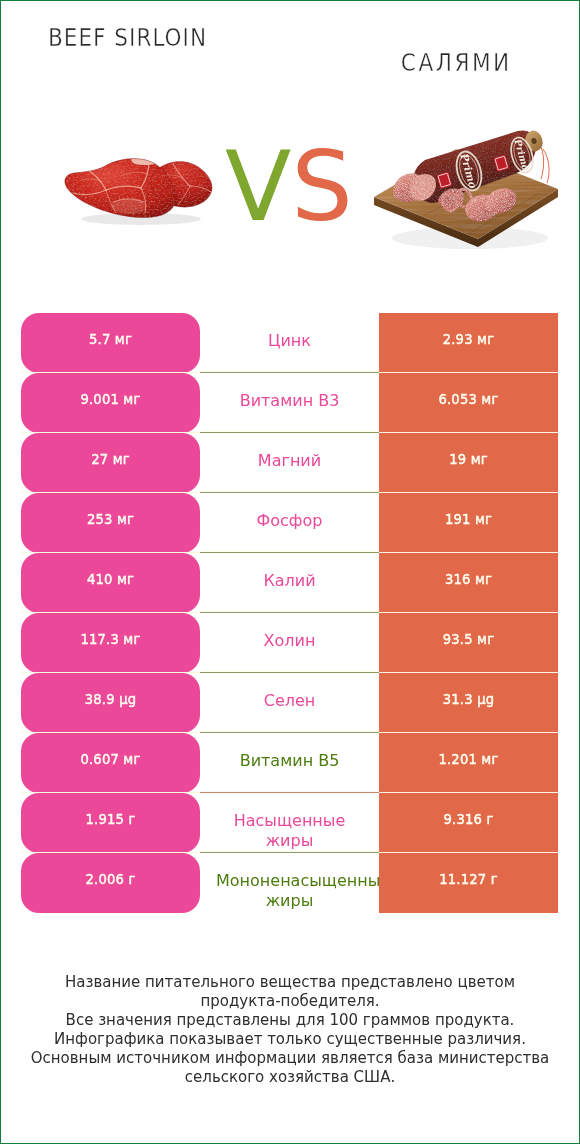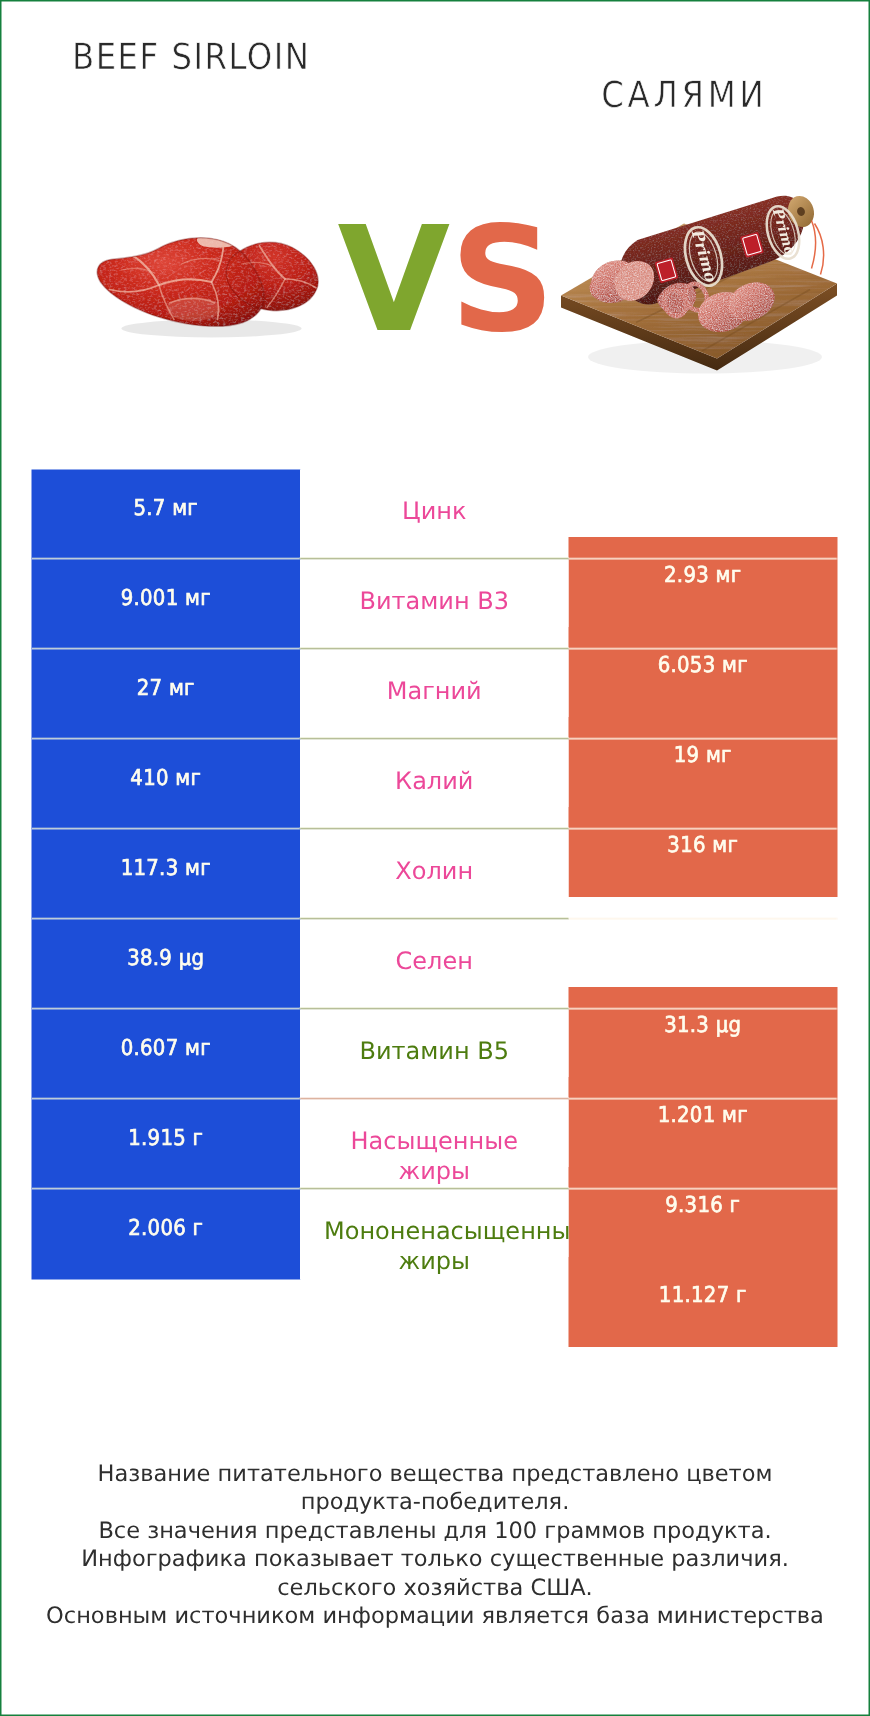--- a/index.html
+++ b/index.html
@@ -8,41 +8,41 @@
   .page{position:relative;width:578px;height:1142px;border:1px solid #15803d;background:#fff;overflow:hidden;}
   .hdr-title,.vs,.foot,.cell,.cell-m>span{transform:translateZ(0);}
 
   
   .hdr-title{position:absolute;top:25px;font-family:"DejaVu Sans Condensed","DejaVu Sans",sans-serif;
     font-weight:400;color:#2a2a2a;white-space:nowrap;line-height:24px;-webkit-text-stroke:0.4px #ffffff;}
   .hdr-left{left:0;width:252px;text-align:center;font-size:24px;letter-spacing:1px;text-indent:1px;}
   .hdr-right{left:328px;width:252px;text-align:center;font-size:24px;letter-spacing:2.5px;text-indent:2.5px;margin-top:25px;}
 
   .vs{position:absolute;left:224px;width:124px;top:131px;height:110px;text-align:left;
-      font-family:"DejaVu Sans",sans-serif;font-size:97px;font-weight:700;line-height:110px;letter-spacing:0px;}
+      font-family:"DejaVu Sans",sans-serif;font-size:97px;font-weight:400;line-height:110px;letter-spacing:0px;}
   .vs .v{color:#7FA62E;}
   .vs .s{color:#E2684A;}
 
   .photo{position:absolute;}
   #photo-left{left:60px;top:155px;width:160px;height:72px;}
   #photo-right{left:371px;top:125px;width:190px;height:125px;}
 
   
   .table{position:absolute;left:20px;top:312px;width:537px;}
   .row{position:relative;height:60px;display:flex;}
   .cell{width:179px;height:60px;box-sizing:border-box;display:flex;align-items:center;
         justify-content:center;text-align:center;overflow:hidden;}
   .cell>span{position:relative;top:-5px;display:inline;}
   .cell-m{display:block;padding:0;overflow:hidden;}
   .cell-m>span{display:block;width:147px;margin:0 auto;overflow:visible;white-space:normal;position:relative;top:18px;}
   .cell-l,.cell-r{font-family:"DejaVu Sans Condensed","DejaVu Sans",sans-serif;
         font-size:14.6px;font-weight:400;color:#FFFDEE;letter-spacing:0.2px;
         -webkit-text-stroke:0.45px #FFFDEE;}
-  .cell-l{background:#1d4ed8;}
-  .cell-r{background:#E2684A;margin-top:45px;}
+  .cell-l{background:#ec4899;border-radius:18px;}
+  .cell-r{background:#E2684A;}
   .cell-m{background:#fff;font-family:"DejaVu Sans",sans-serif;
         font-size:16px;font-weight:400;line-height:19.5px;padding:0 16px;}
   .win-l .cell-m{color:#ec4899;}
   .win-r .cell-m{color:#4d7c0f;}
   .row .sep-l{position:absolute;left:0;top:59px;width:179px;height:1px;background:#F4F8D8;}
   .row .sep-r{position:absolute;left:358px;top:59px;width:179px;height:1px;background:#FDF4E7;}
   .win-l .sep-m{position:absolute;left:179px;top:59px;width:179px;height:1px;background:#8D9A63;}
   .win-r .sep-m{position:absolute;left:179px;top:59px;width:179px;height:1px;background:#C98A6C;}
   .win-l .sep-m::before{content:'';position:absolute;left:0;top:-1px;width:179px;height:1px;background:#FCFDEE;}
   .win-r .sep-m::before{content:'';position:absolute;left:0;top:-1px;width:179px;height:1px;background:#FDF6F2;}
@@ -292,38 +292,55 @@
         </div>
         <div class="cell cell-r">
           <span>19 мг</span>
         </div>
         <div class="sep-l"></div>
         <div class="sep-m"></div>
         <div class="sep-r"></div>
       </div>
       <div class="row win-l">
         <div class="cell cell-l">
+          <span>253 мг</span>
+        </div>
+        <div class="cell cell-m">
+          <span>Фосфор</span>
+        </div>
+        <div class="cell cell-r">
+          <span>191 мг</span>
+        </div>
+        <div class="sep-l"></div>
+        <div class="sep-m"></div>
+        <div class="sep-r"></div>
+      </div>
+      <div class="row win-l">
+        <div class="cell cell-l">
           <span>410 мг</span>
         </div>
         <div class="cell cell-m">
           <span>Калий</span>
         </div>
         <div class="cell cell-r">
           <span>316 мг</span>
         </div>
         <div class="sep-l"></div>
         <div class="sep-m"></div>
         <div class="sep-r"></div>
       </div>
       <div class="row win-l">
         <div class="cell cell-l">
           <span>117.3 мг</span>
         </div>
         <div class="cell cell-m">
           <span>Холин</span>
+        </div>
+        <div class="cell cell-r">
+          <span>93.5 мг</span>
         </div>
         <div class="sep-l"></div>
         <div class="sep-m"></div>
         <div class="sep-r"></div>
       </div>
       <div class="row win-l">
         <div class="cell cell-l">
           <span>38.9 µg</span>
         </div>
         <div class="cell cell-m">
@@ -375,16 +392,16 @@
           <span>11.127 г</span>
         </div>
       </div>
     </div>
 
   <div class="foot" id="footnote">
       <div>Название питательного вещества представлено цветом</div>
       <div>продукта-победителя.</div>
       <div>Все значения представлены для 100 граммов продукта.</div>
       <div>Инфографика показывает только существенные различия.</div>
+      <div>Основным источником информации является база министерства</div>
       <div>сельского хозяйства США.</div>
-      <div>Основным источником информации является база министерства</div>
     </div>
 </div>
 
 </body></html>

